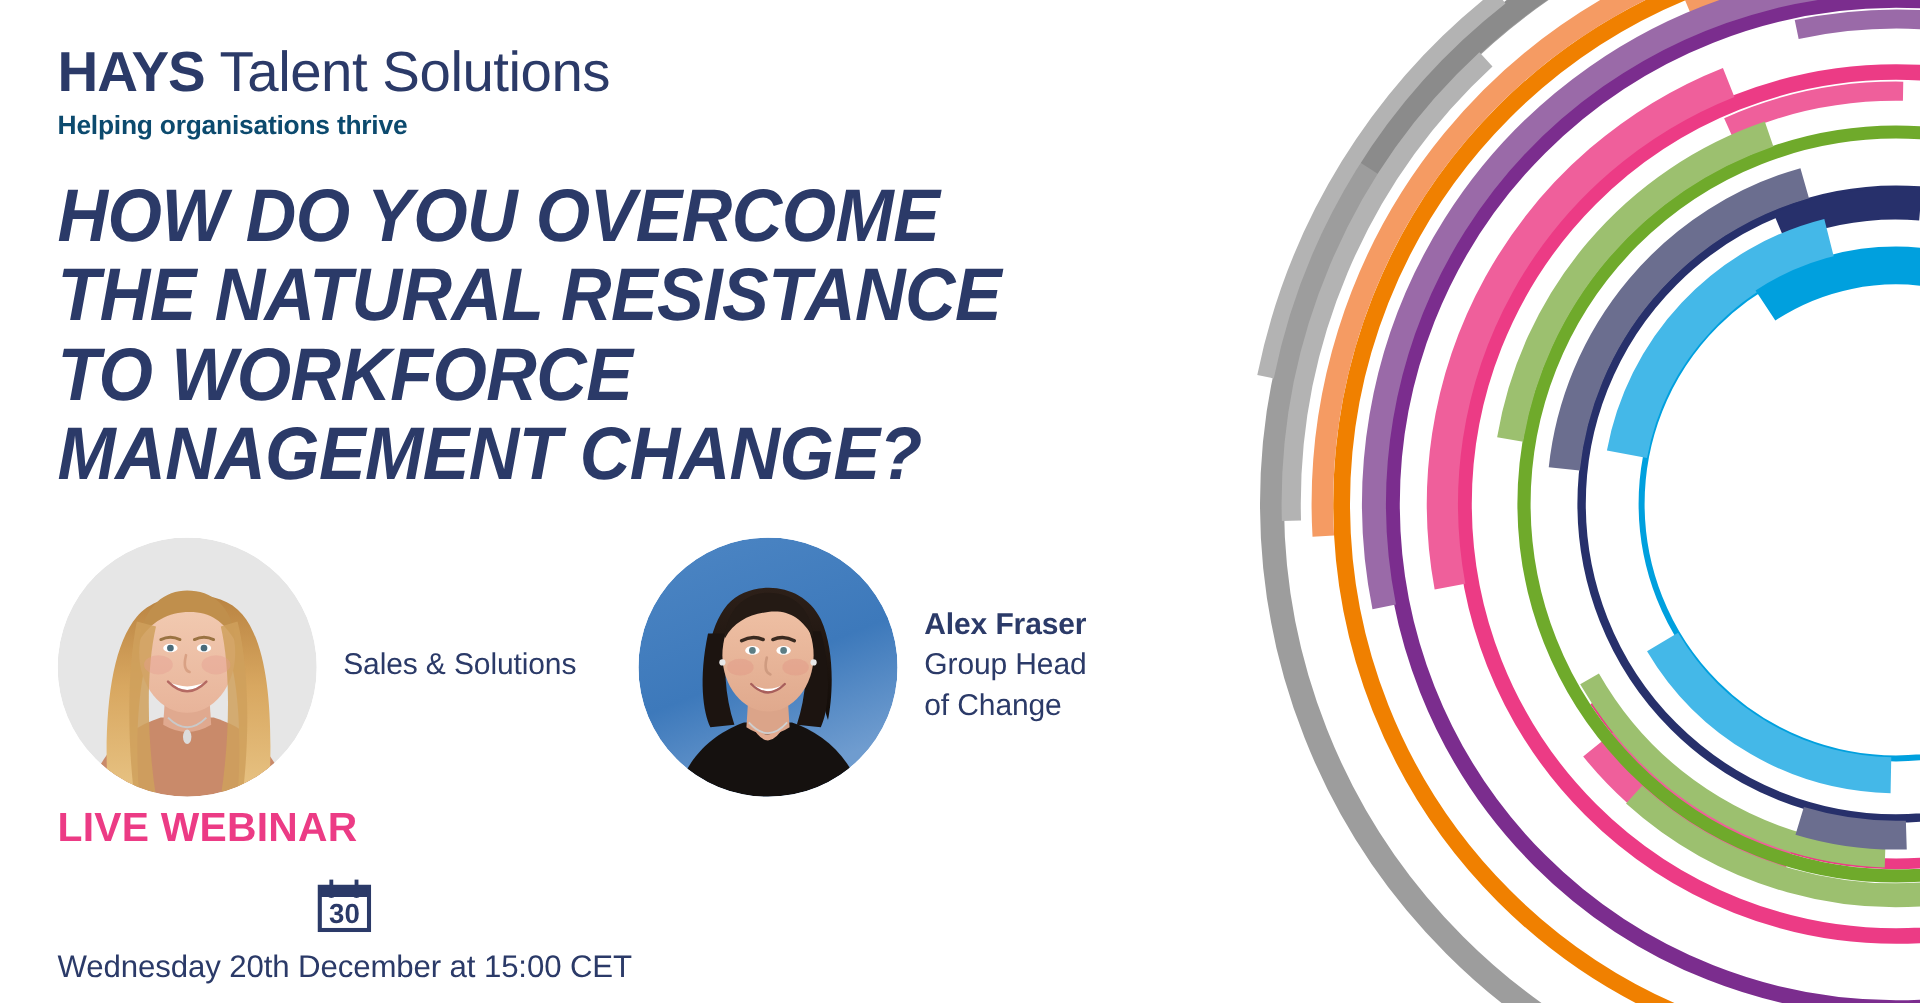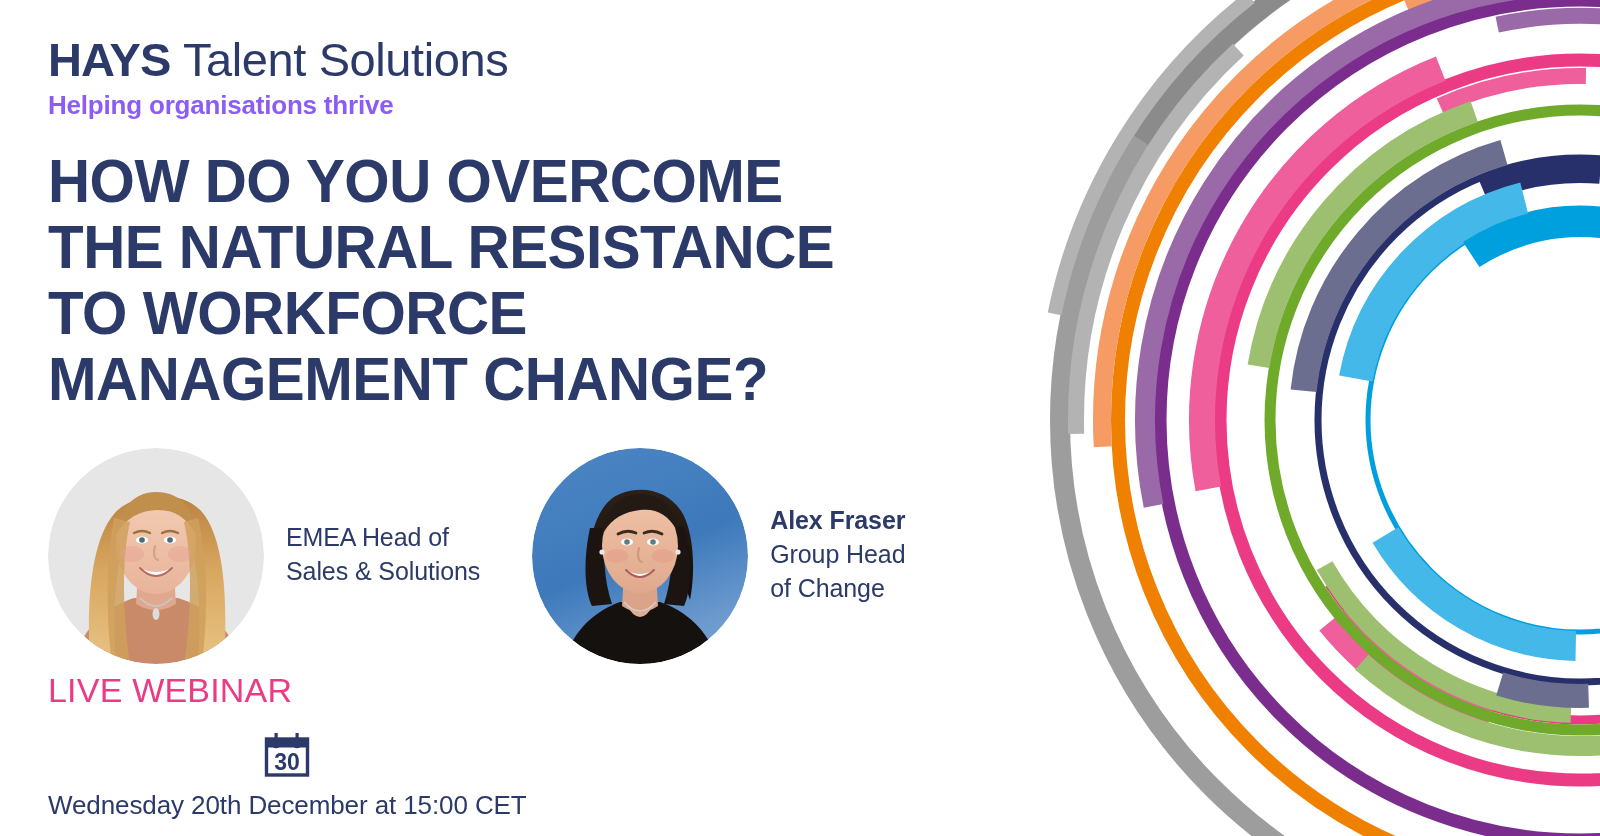--- a/index.html
+++ b/index.html
@@ -37,34 +37,35 @@
     letter-spacing: -0.4px;
     white-space: nowrap;
   }
   #logo-hays {
     font-weight: 700;
     letter-spacing: -1.0px;
     font-stretch: condensed;
   }
   #logo-tagline {
     margin-top: 6px;
-    font-size: 26px;
+    font-size: 22px;
     line-height: 26px;
-    color: #8b5cf6;
+    color: #0c4a6e;
     font-weight: 700;
     letter-spacing: -0.2px;
     white-space: nowrap;
   }
 
   
   #headline {
     position: absolute;
     left: 48px;
     top: 148px;
     width: 940px;
+    font-style: italic;
   }
   #headline .hl-line {
     font-size: 62px;
     line-height: 66px;
     font-weight: 700;
     color: #2b3a68;
     letter-spacing: -0.5px;
     transform: scaleX(0.94);
     transform-origin: left center;
     white-space: nowrap;
@@ -114,21 +115,21 @@
     white-space: nowrap;
   }
 
   
   #live-webinar {
     position: absolute;
     left: 48px;
     top: 670px;
     font-size: 34px;
     line-height: 40px;
-    font-weight: 400;
+    font-weight: 700;
     color: #ec3b85;
     letter-spacing: 0.2px;
     white-space: nowrap;
   }
 
   
   #date-row {
     position: absolute;
     left: 48px;
     top: 731px;
@@ -225,21 +226,20 @@
 
             <path d="M92 120 Q108 134 124 120 Q108 128 92 120 Z" fill="#ffffff"></path>
             <path d="M92 120 Q108 136 124 120" stroke="#b56a63" stroke-width="2" fill="none" stroke-linecap="round"></path>
 
             <path d="M92 150 Q108 166 124 150" stroke="#c9c9c9" stroke-width="1.6" fill="none"></path>
             <ellipse cx="108" cy="166" rx="3.5" ry="6" fill="#dcdcdc"></ellipse>
           </g>
         </svg>
       </div>
       <div class="speaker-text">
-        <div class="speaker-role-line">EMEA Head of</div>
         <div class="speaker-role-line">Sales &amp; Solutions</div>
       </div>
     </div>
 
     <div class="speaker">
       <div class="avatar">
         <svg width="216" height="216" viewBox="0 0 216 216" xmlns="http://www.w3.org/2000/svg" role="img">
           <defs>
             <clipPath id="clipB">
                 <circle cx="108" cy="108" r="108"></circle>

